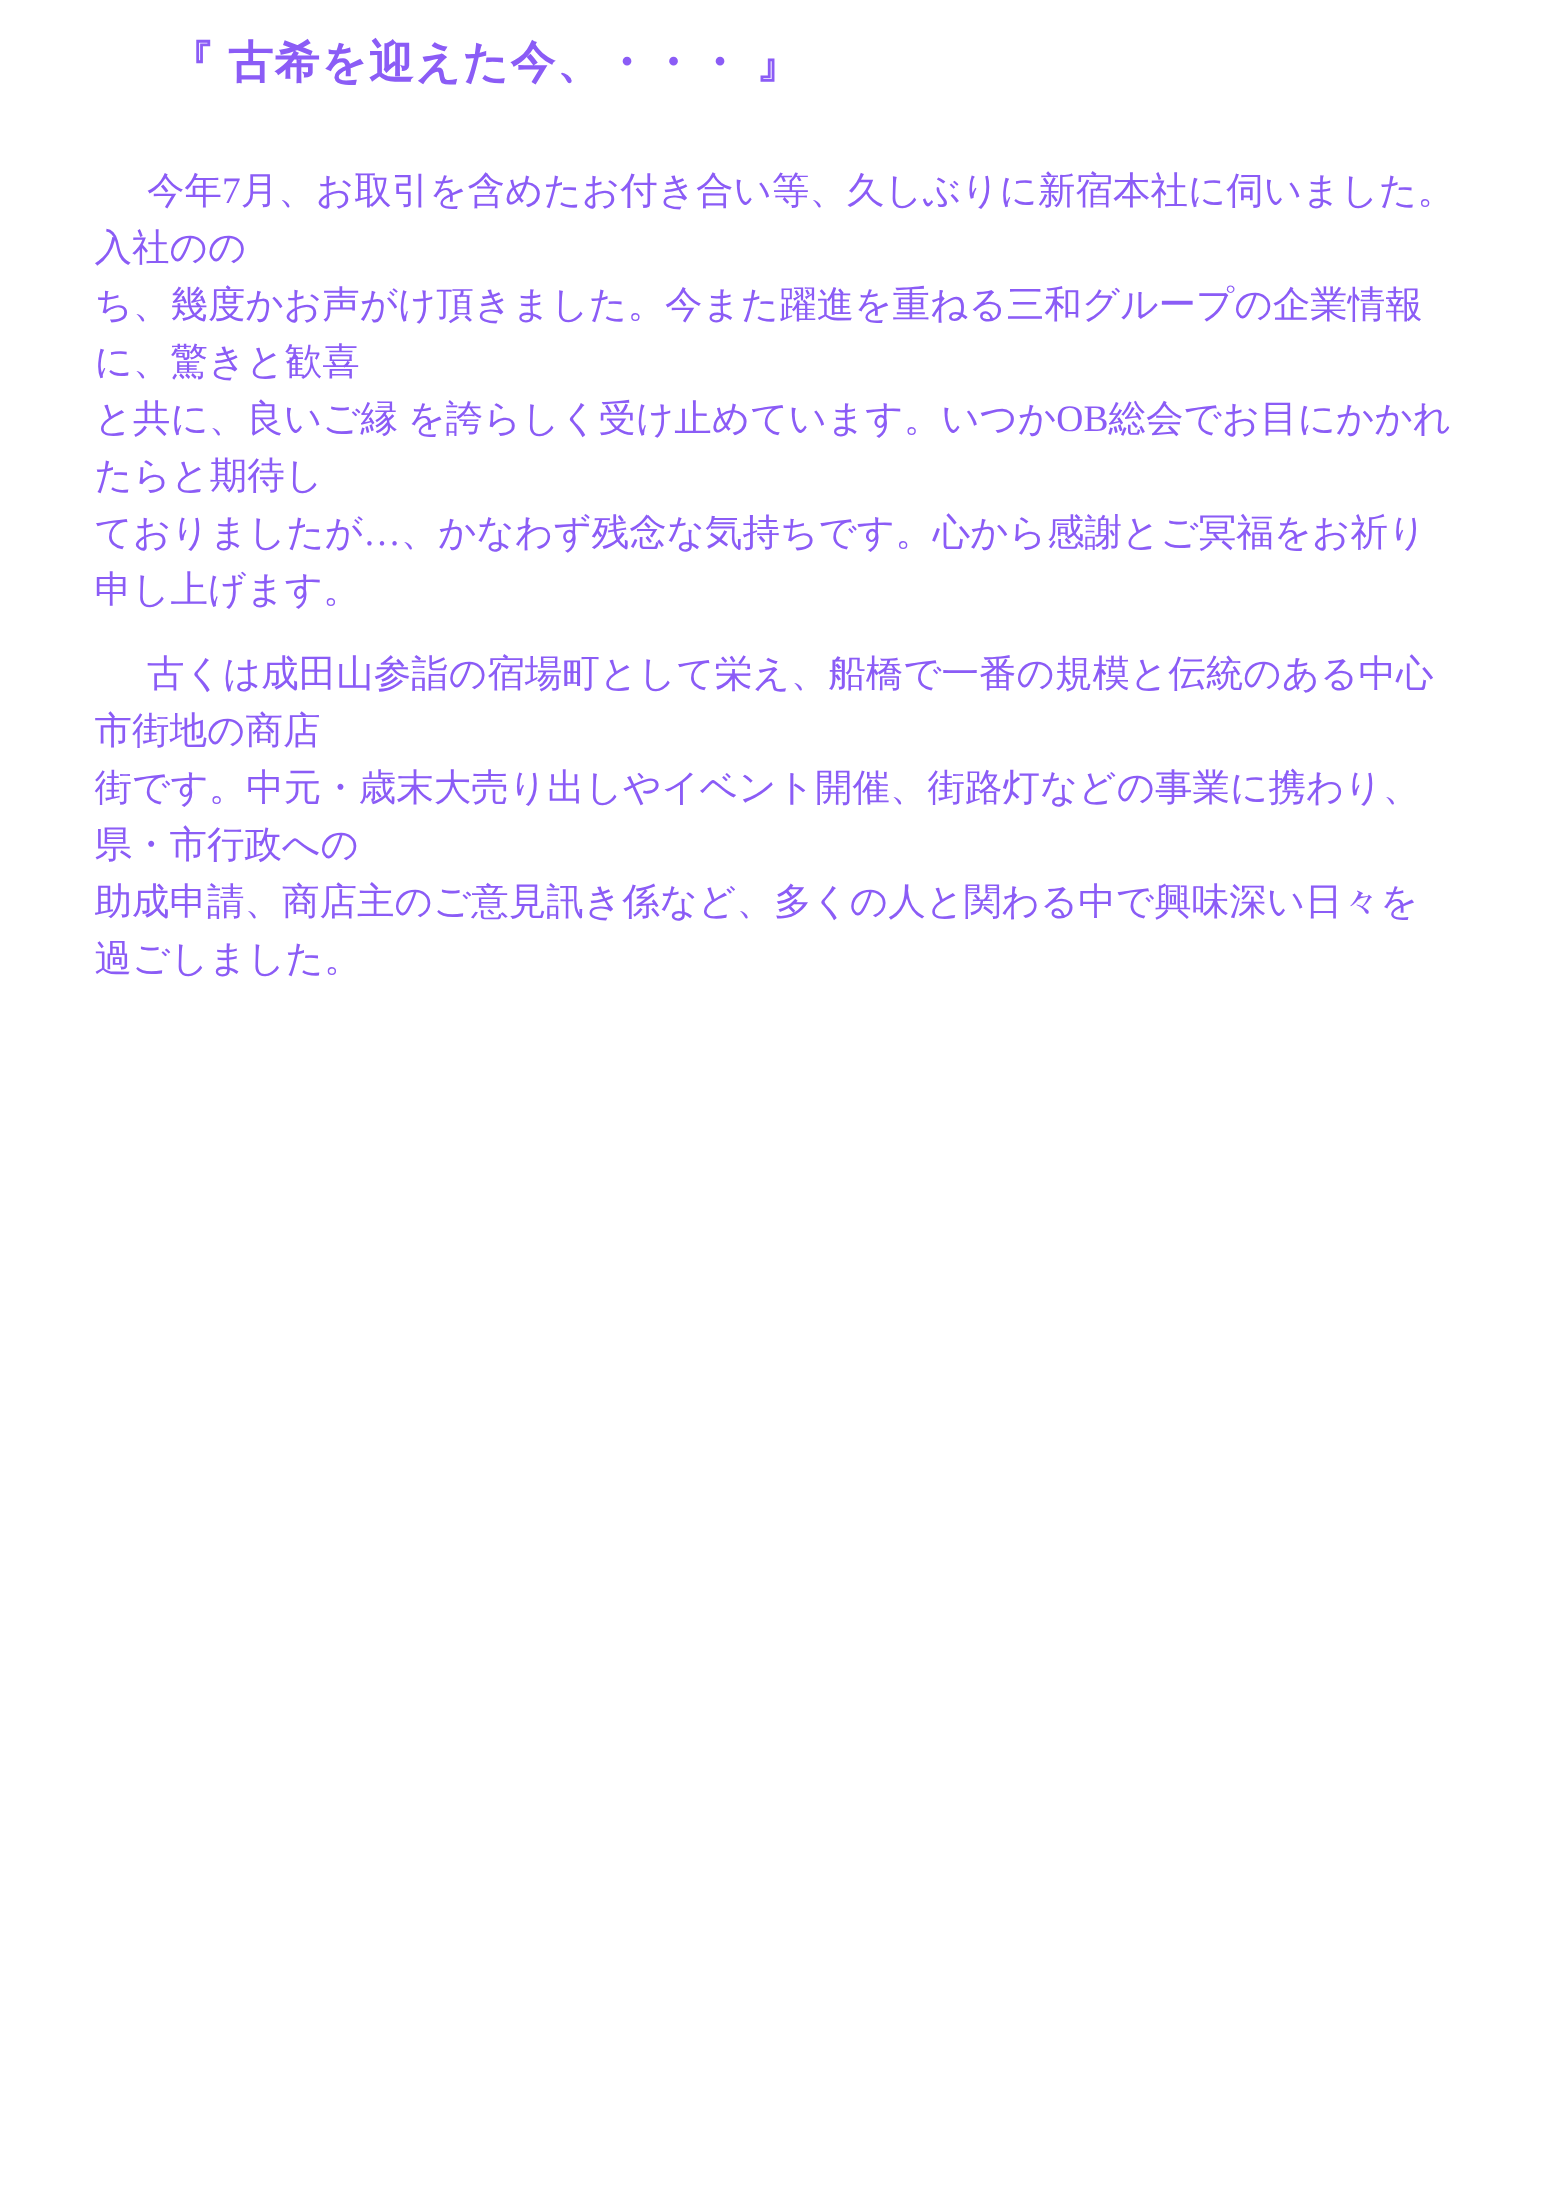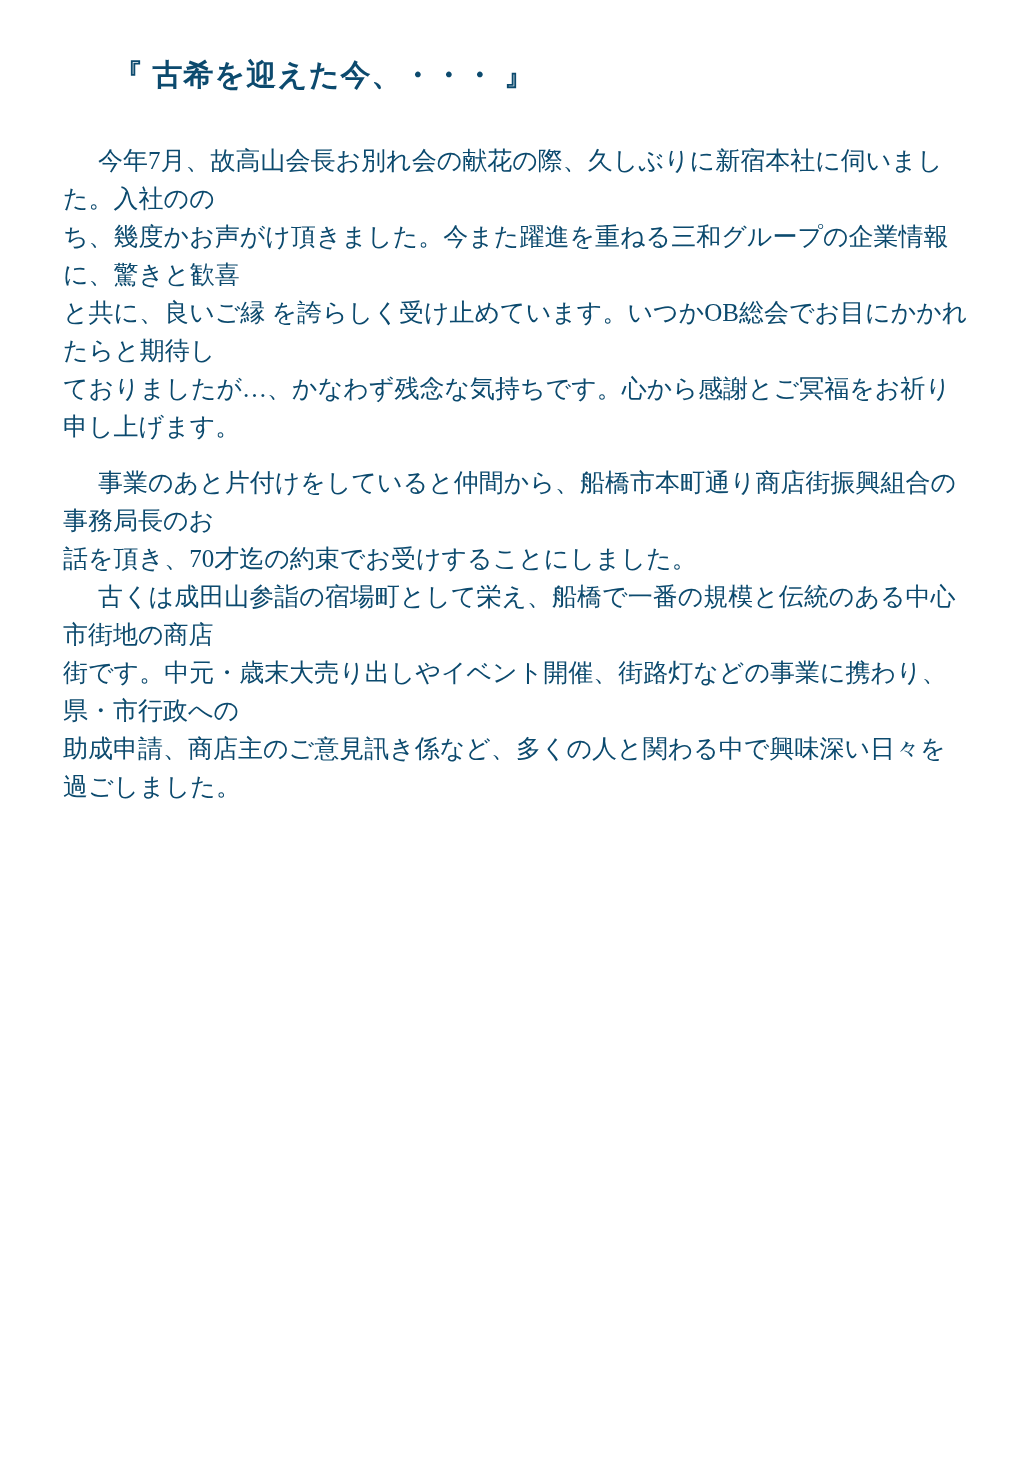--- a/index.html
+++ b/index.html
@@ -2,23 +2,23 @@
 <html><head>
 <meta charset="utf-8">
 <style>
   * { box-sizing: border-box; }
   html, body { margin: 0; padding: 0; background: #ffffff; }
   .page {
     position: relative;
     width: 1035px;
     height: 1459px;
     background: #ffffff;
-    padding: 55px 65px 0 63px;
+    padding: 22px 65px 0 63px;
     font-family: "Liberation Serif", "DejaVu Serif", serif;
-    color: #0c4a6e;
+    color: #8b5cf6;
     overflow: hidden;
   }
   .doc-title {
     margin: 0 0 47px 50px;
     font-size: 30px;
     line-height: 40px;
     font-weight: bold;
     letter-spacing: 1px;
   }
   .para {
@@ -31,23 +31,21 @@
   }
   .para.tight { margin-bottom: 0; }
 </style>
 </head>
 <body>
 
 <div class="page">
 
   <h1 class="doc-title">『 古希を迎えた今、・・・ 』</h1>
 
-  <p class="para">今年7月、故高山会長お別れ会の献花の際、久しぶりに新宿本社に伺いました。入社のの
+  <p class="para">今年7月、お取引を含めたお付き合い等、久しぶりに新宿本社に伺いました。入社のの
 ち、幾度かお声がけ頂きました。今また躍進を重ねる三和グループの企業情報に、驚きと歓喜
 と共に、良いご縁 を誇らしく受け止めています。いつかOB総会でお目にかかれたらと期待し
 ておりましたが…、かなわず残念な気持ちです。心から感謝とご冥福をお祈り申し上げます。</p>
-  <p class="para tight">事業のあと片付けをしていると仲間から、船橋市本町通り商店街振興組合の事務局長のお
-話を頂き、70才迄の約束でお受けすることにしました。</p>
   <p class="para tight">古くは成田山参詣の宿場町として栄え、船橋で一番の規模と伝統のある中心市街地の商店
 街です。中元・歳末大売り出しやイベント開催、街路灯などの事業に携わり、県・市行政への
 助成申請、商店主のご意見訊き係など、多くの人と関わる中で興味深い日々を過ごしました。</p>
 
 </div>
 
 </body></html>

